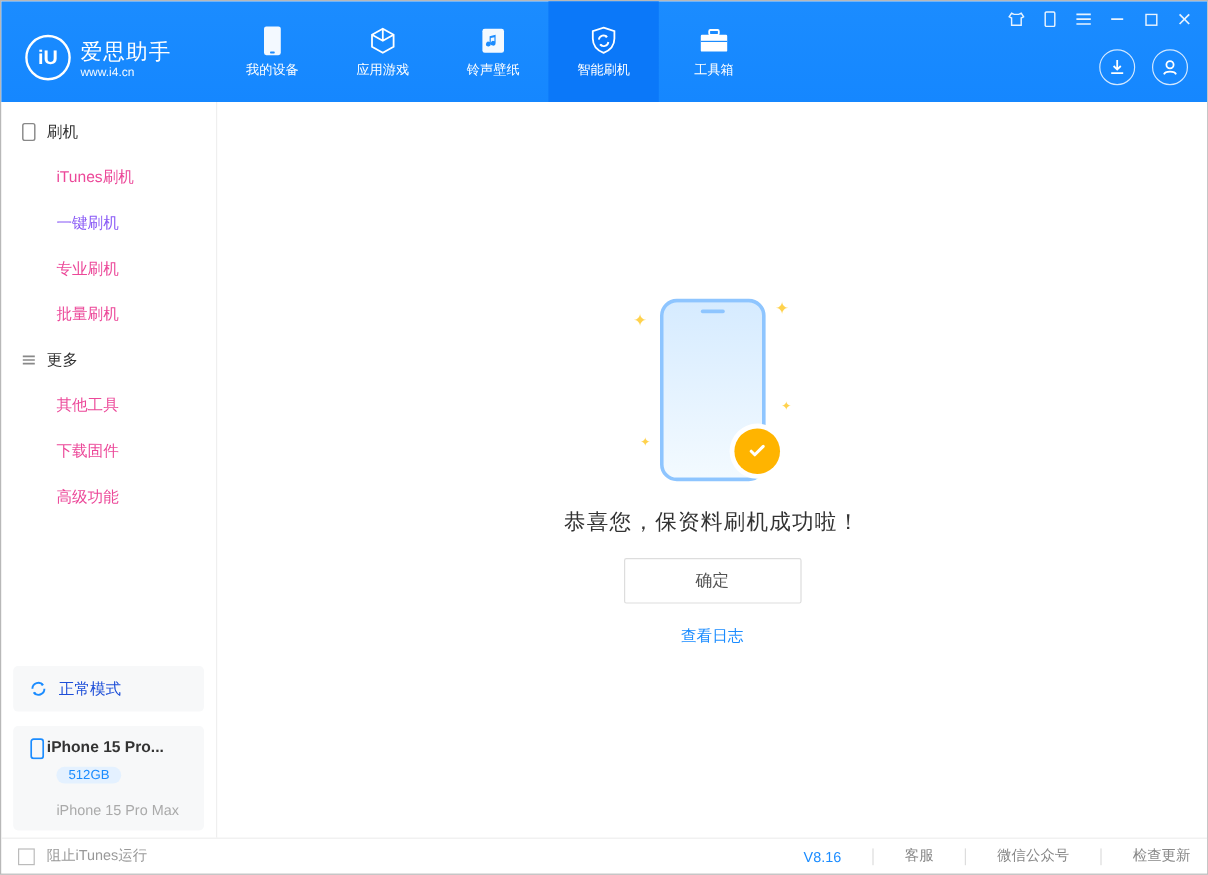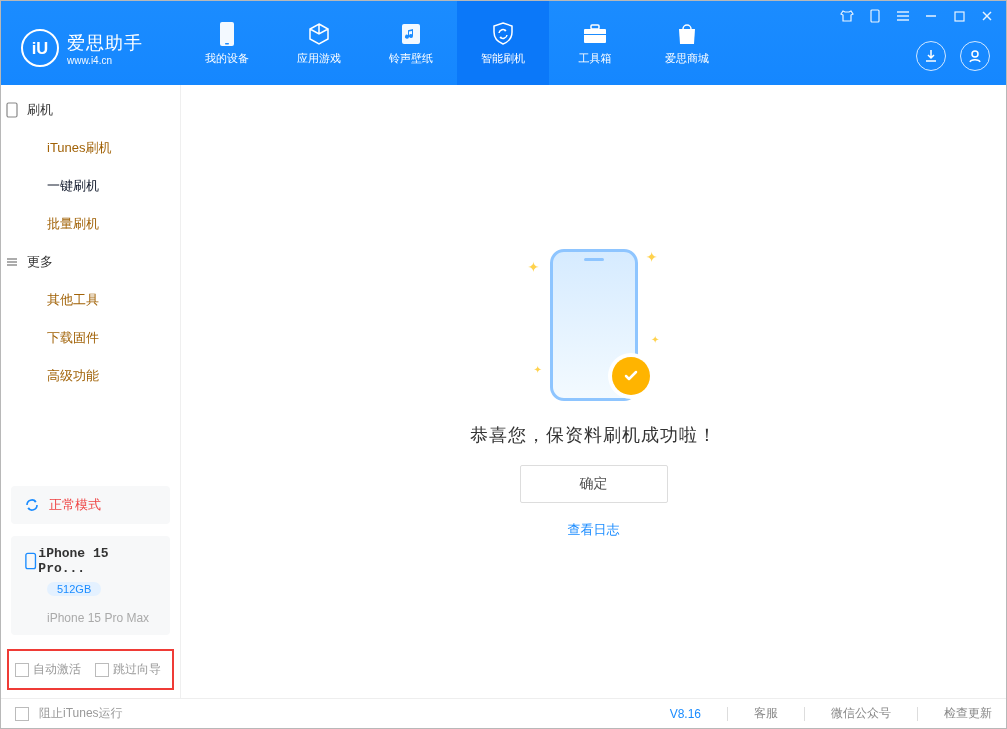--- a/index.html
+++ b/index.html
@@ -27,28 +27,28 @@
 
 .window-controls { position: absolute; top: 8px; right: 12px; display: flex; gap: 14px; align-items: center; }
 .wc { width: 14px; height: 14px; display: flex; align-items: center; justify-content: center; cursor: pointer; opacity: .9; }
 
 .header-actions { position: absolute; right: 16px; bottom: 14px; display: flex; gap: 14px; }
 .ha-circle { width: 30px; height: 30px; border: 1.5px solid rgba(255,255,255,.8); border-radius: 50%; display: flex; align-items: center; justify-content: center; cursor:pointer; }
 
 .body { display: flex; height: calc(100% - 84px - 30px); }
 
 .sidebar { width: 180px; border-right: 1px solid #efefef; display: flex; flex-direction: column; padding-top: 6px; position: relative; }
-.side-group-hdr { display: flex; align-items: center; gap: 8px; padding: 10px 4px; color: #333; font-size: 13px; font-weight: 500; }
-.side-item { padding: 10px 10px 10px 46px; color: #a16207; font-size: 13px; cursor: pointer; }
-.side-item.active { color: #0f172a; }
+.side-group-hdr { display: flex; align-items: center; gap: 8px; padding: 10px 16px; color: #333; font-size: 13px; font-weight: 500; }
+.side-item { padding: 10px 10px 10px 46px; color: #ec4899; font-size: 13px; cursor: pointer; }
+.side-item.active { color: #8b5cf6; }
 .side-spacer { flex: 1; }
 
 .mode-card, .device-card { margin: 6px 10px; background: #f7f8f9; border-radius: 4px; padding: 10px 12px; }
-.mode-card { display: flex; align-items: center; gap: 8px; color: #ef4444; }
-.device-card .dev-top { display: flex; align-items: center; gap: 0; font-family: Liberation Mono, monospace; }
+.mode-card { display: flex; align-items: center; gap: 8px; color: #1d4ed8; }
+.device-card .dev-top { display: flex; align-items: flex-start; gap: 0; }
 .dev-name { font-weight: 600; color: #333; }
 .badge { display: inline-block; margin-top: 6px; margin-left: 24px; padding: 1px 10px; border-radius: 10px; background: #e4f1ff; color: #1b8cff; font-size: 11px; }
 .dev-sub { margin-left: 24px; margin-top: 15px; color: #aaa; font-size: 12px; }
 
 .highlight-box { margin: 8px 6px 8px 6px; border: 2px solid #ef3b36; padding: 10px 6px; display: flex; align-items: center; gap: 14px; }
 .checkbox { width: 14px; height: 14px; border: 1px solid #bbb; display: inline-block; margin-right: 4px; vertical-align: middle; cursor:pointer; }
 .cb-label { color: #999; font-size: 12px; vertical-align: middle; }
 .cb-pair { display:flex; align-items:center; }
 
 .main { flex: 1; display: flex; flex-direction: column; align-items: center; justify-content: center; gap: 18px; position: relative; }
@@ -131,29 +131,20 @@
     <div class="nav-item">
       <span class="nav-icon">
           <svg width="26" height="22" viewBox="0 0 26 22" fill="#fff">
             <rect x="2" y="6" width="22" height="14" rx="1"></rect>
             <rect x="9" y="2" width="8" height="4" rx="1" fill="none" stroke="#fff" stroke-width="1.5"></rect>
             <rect x="2" y="11" width="22" height="1" fill="#1b8cff"></rect>
           </svg>
         </span>
       <span class="nav-label">工具箱</span>
     </div>
-    <div class="nav-item">
-      <span class="nav-icon">
-          <svg width="22" height="24" viewBox="0 0 22 24" fill="#fff">
-            <path d="M3 7h16l-1 15H4L3 7z"></path>
-            <path d="M7 7a4 4 0 018 0" fill="none" stroke="#fff" stroke-width="1.5"></path>
-          </svg>
-        </span>
-      <span class="nav-label">爱思商城</span>
-    </div>
   </div>
 
   <div class="window-controls">
     <span class="wc">
         <svg width="14" height="14" viewBox="0 0 14 14" stroke="#fff" fill="none" stroke-width="1.2">
           <path d="M3 2l2 1 4 0 2-1 2 3-2 1v6H3V6L1 5l2-3z"></path>
         </svg>
       </span>
     <span class="wc">
         <svg width="12" height="14" viewBox="0 0 12 14" stroke="#fff" fill="none" stroke-width="1.2">
@@ -203,20 +194,21 @@
 <div class="body">
   <div class="sidebar">
     <div class="side-group-hdr">
       <svg width="14" height="16" viewBox="0 0 14 16">
           <rect x="2" y="1" width="10" height="14" rx="1.5" fill="none" stroke="#888" stroke-width="1.2"></rect>
         </svg>
       <span>刷机</span>
     </div>
     <div class="side-item">iTunes刷机</div>
     <div class="side-item active">一键刷机</div>
+    <div class="side-item">专业刷机</div>
     <div class="side-item">批量刷机</div>
 
     <div class="side-group-hdr">
       <svg width="14" height="14" viewBox="0 0 14 14" stroke="#888" stroke-width="1.4">
           <line x1="2" y1="4" x2="12" y2="4"></line>
           <line x1="2" y1="7" x2="12" y2="7"></line>
           <line x1="2" y1="10" x2="12" y2="10"></line>
         </svg>
       <span>更多</span>
     </div>
@@ -238,30 +230,20 @@
       <div class="dev-top">
         <svg width="16" height="18" viewBox="0 0 16 18">
             <rect x="3" y="1" width="10" height="16" rx="2" fill="none" stroke="#1b8cff" stroke-width="1.4"></rect>
           </svg>
         <span class="dev-name">iPhone 15 Pro...</span>
       </div>
       <span class="badge">512GB</span>
       <div class="dev-sub">iPhone 15 Pro Max</div>
     </div>
 
-    <div class="highlight-box">
-      <span class="cb-pair">
-        <span class="checkbox"></span>
-        <span class="cb-label">自动激活</span>
-      </span>
-      <span class="cb-pair">
-        <span class="checkbox"></span>
-        <span class="cb-label">跳过向导</span>
-      </span>
-    </div>
   </div>
 
   <div class="main">
     <div class="phone-ill">
       <span class="spark s1">✦</span>
       <span class="spark s2">✦</span>
       <span class="spark s3">✦</span>
       <span class="spark s4">✦</span>
       <div class="phone-body">
           <div class="phone-notch"></div>

